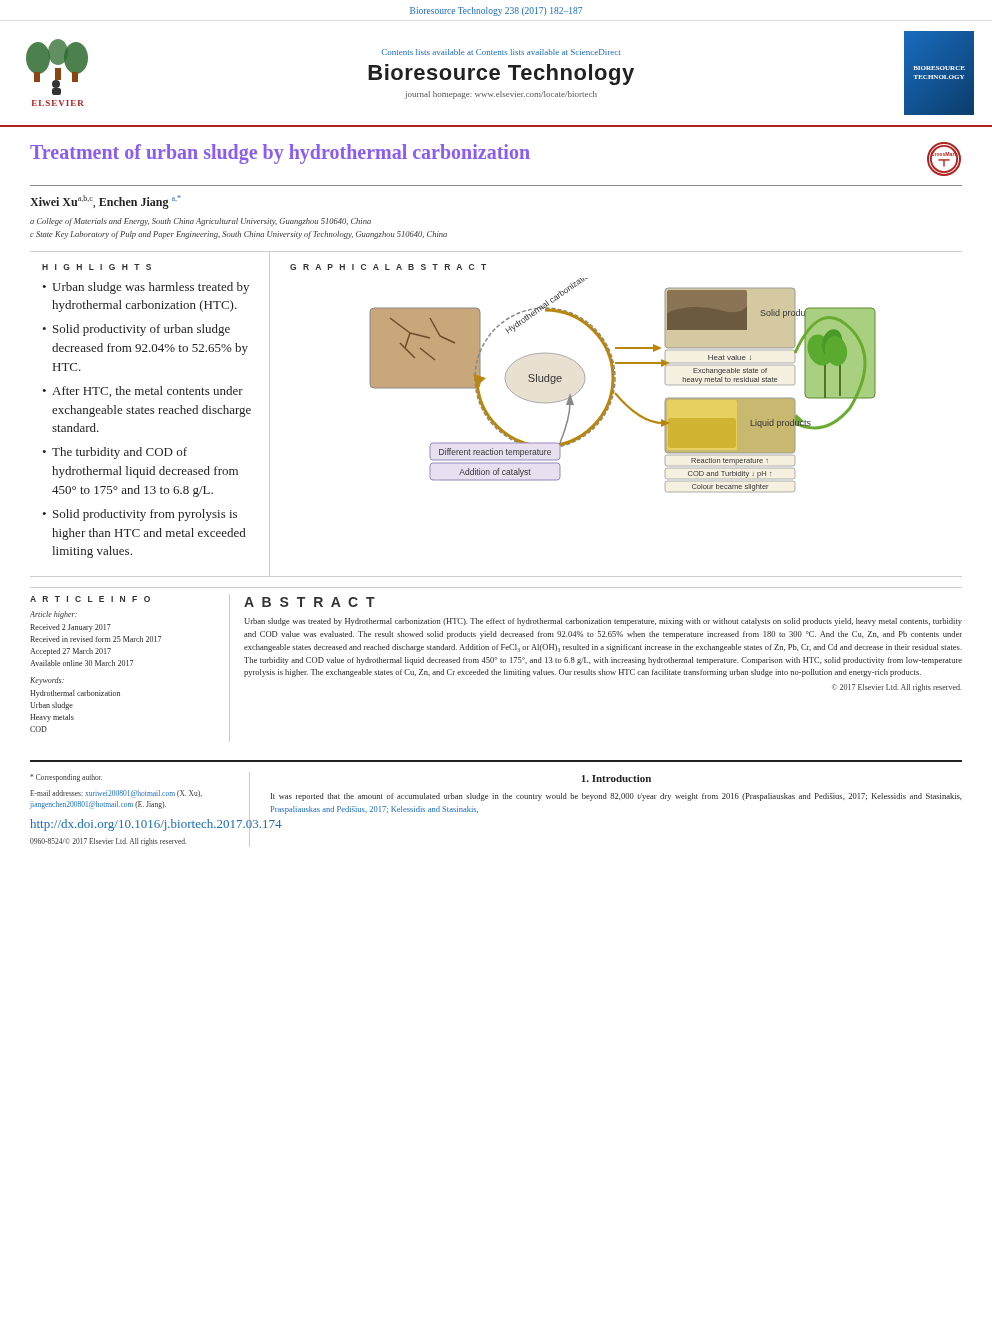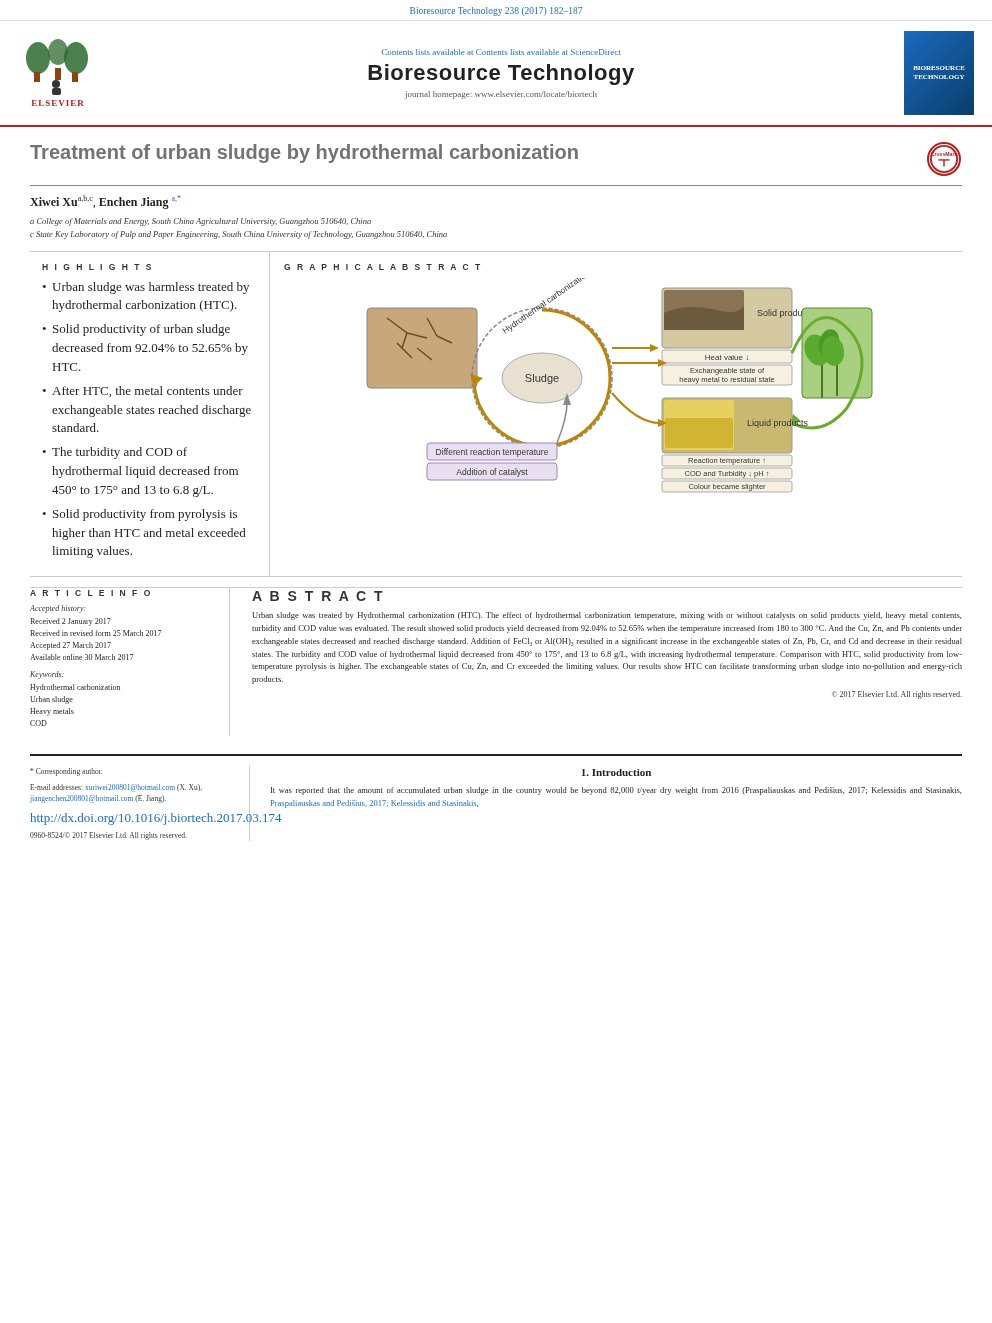--- a/index.html
+++ b/index.html
@@ -80,22 +80,22 @@
       display: flex;
       justify-content: space-between;
       align-items: flex-start;
       border-bottom: 1px solid #888;
       padding-bottom: 8px;
       margin-bottom: 8px;
     }
     .article-title {
       font-size: 20px;
       font-weight: bold;
-      color: #737373;
-      font-family: Liberation Sans, sans-serif;
+      color: #8b5cf6;
+      font-family: Liberation Serif, serif;
       flex: 1;
       padding-right: 20px;
     }
     .crossmark {
       width: 36px;
       height: 36px;
       display: flex;
       align-items: center;
       justify-content: center;
     }
@@ -132,21 +132,21 @@
     .affiliations {
       font-size: 8.5px;
       font-style: italic;
       color: #333;
       line-height: 1.5;
       margin-bottom: 10px;
     }
 
     .two-column-section {
       display: flex;
-      gap: 2px;
+      gap: 8px;
       border-top: 1px solid #ccc;
       border-bottom: 1px solid #ccc;
       margin-bottom: 10px;
     }
 
     .highlights-col {
       width: 240px;
       min-width: 240px;
       border-right: 1px solid #ccc;
       padding: 10px 12px;
@@ -192,23 +192,23 @@
     }
 
     
     .diagram-svg {
       width: 100%;
       height: 220px;
     }
 
     .article-info-abstract {
       display: flex;
-      gap: 8px;
+      gap: 0;
       border-top: 1px solid #ccc;
-      padding-top: 0;
+      padding-top: 6px;
     }
 
     .article-info-col {
       width: 200px;
       min-width: 200px;
       border-right: 1px solid #ccc;
       padding: 0 12px 0 0;
       margin-right: 14px;
     }
     .article-info-heading {
@@ -482,21 +482,21 @@
           <polygon points="206,127 210,115 214,127" fill="#888"></polygon>
         </svg>
       </div>
     </div>
   </div>
 
   <div class="article-info-abstract">
 
     <div class="article-info-col">
       <div class="article-info-heading">A R T I C L E   I N F O</div>
-      <div class="info-label">Accepted history:</div>
+      <div class="info-label">Article higher:</div>
       <div class="info-value">
         <div>Received 2 January 2017</div>
         <div>Received in revised form 25 March 2017</div>
         <div>Accepted 27 March 2017</div>
         <div>Available online 30 March 2017</div>
       </div>
       <div class="keywords-section">
         <div class="info-label">Keywords:</div>
         <div class="info-value">
           <div>Hydrothermal carbonization</div>

